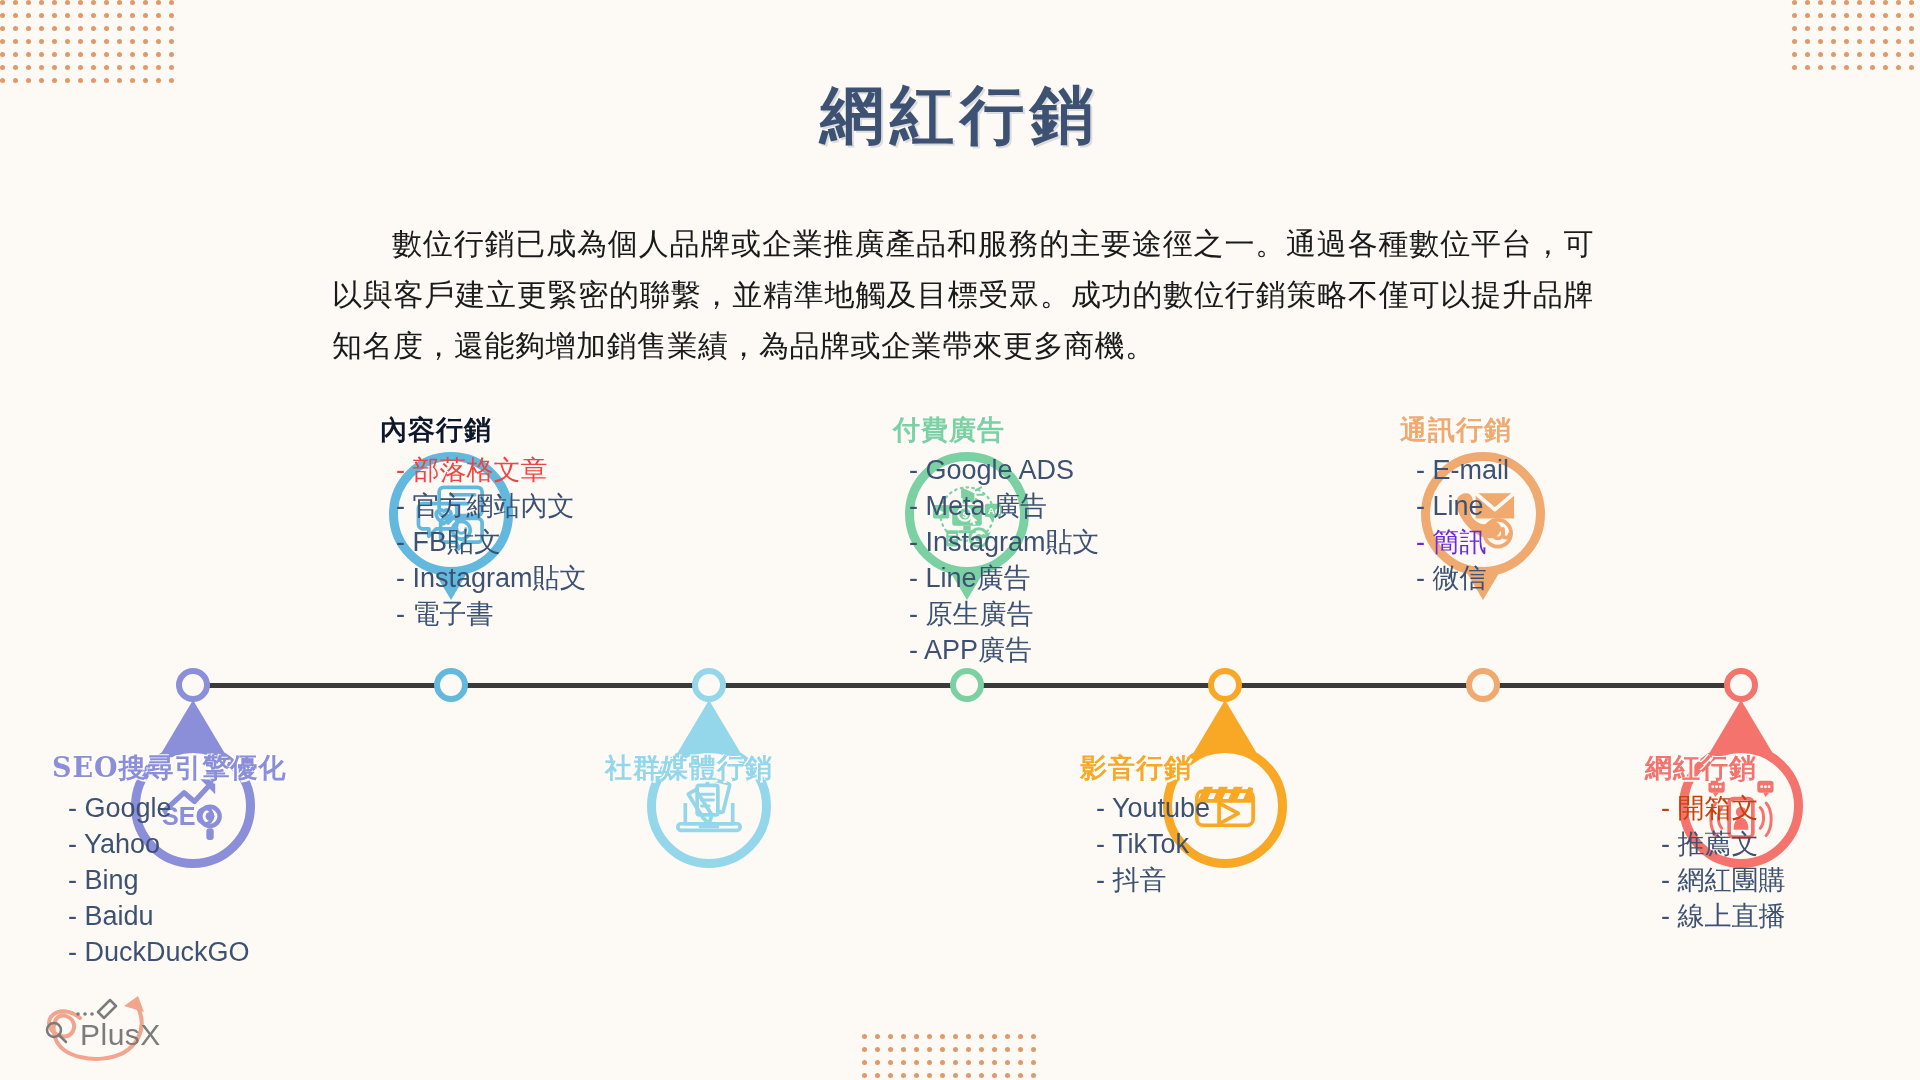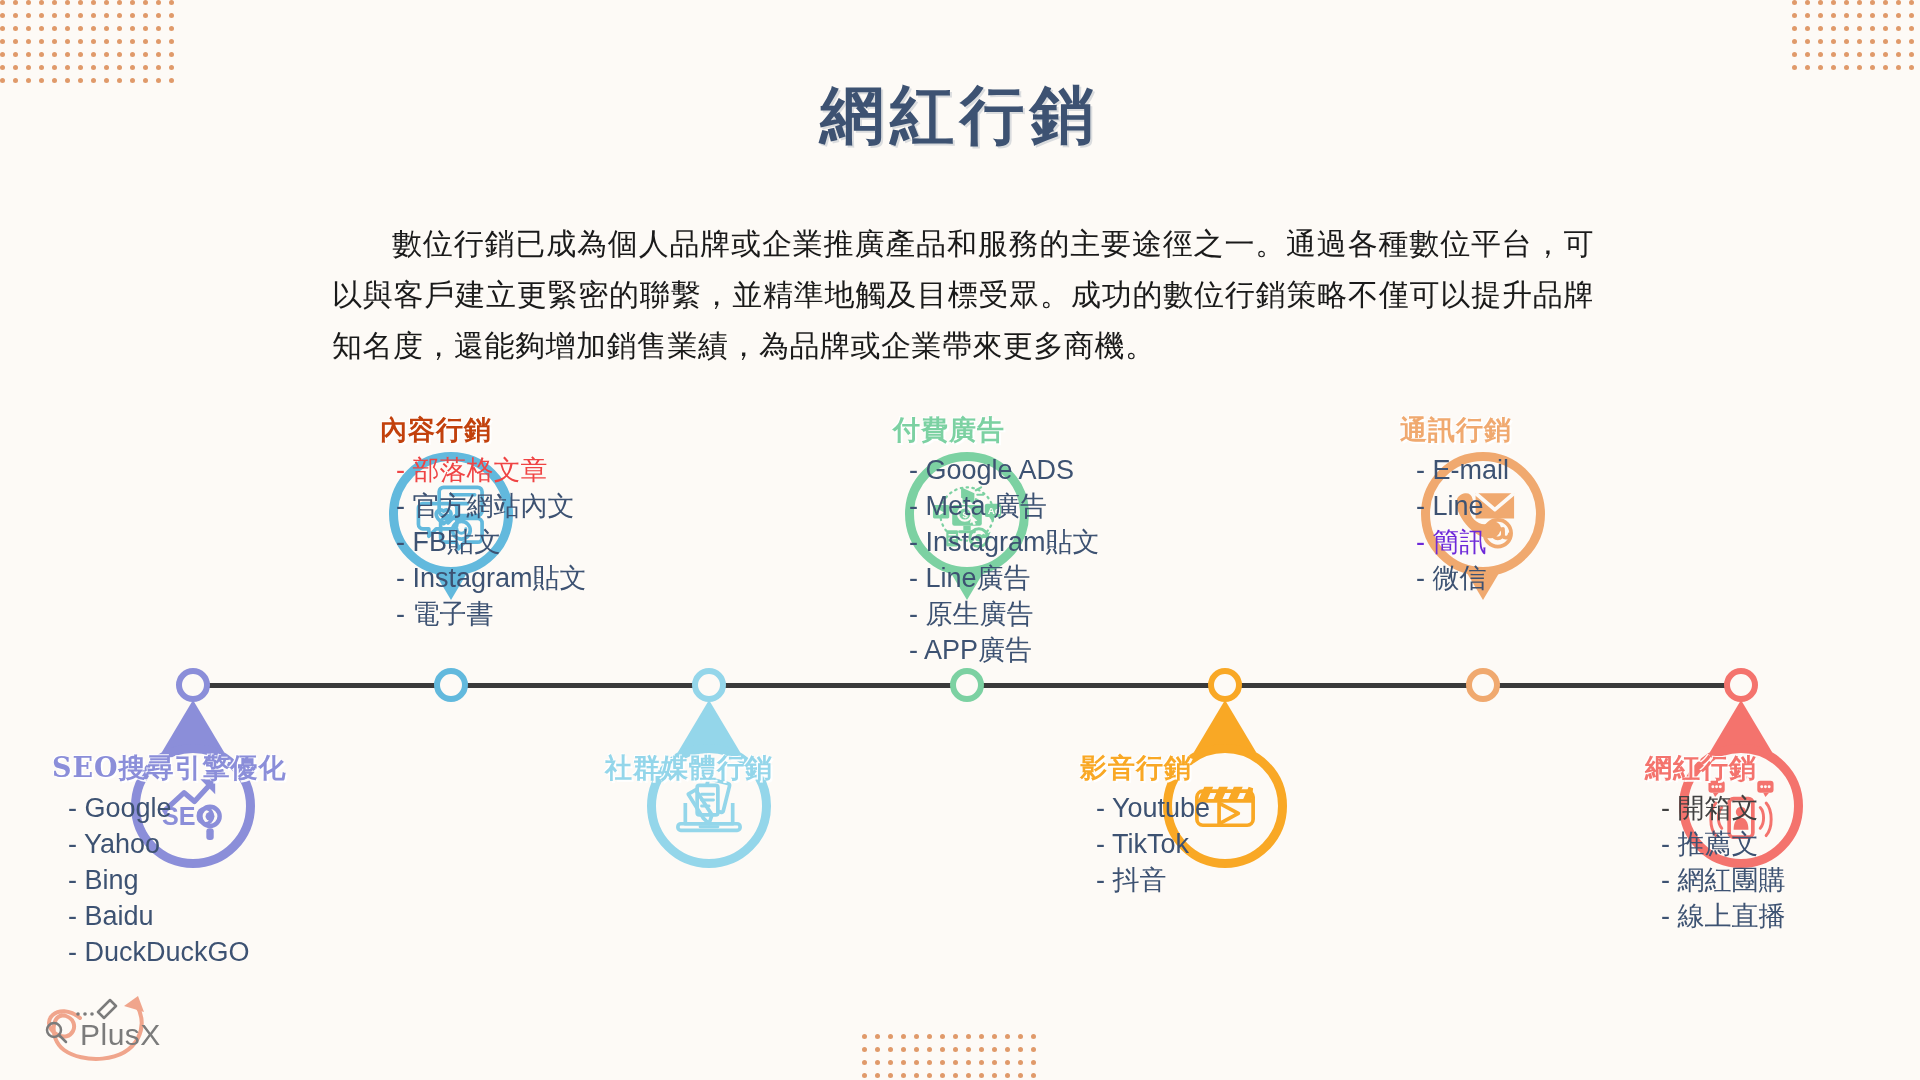--- a/index.html
+++ b/index.html
@@ -359,21 +359,21 @@
       <path d="M30,50 a6,6 0 0 1 10,-4 a6,6 0 0 1 10,4 c0,7 -10,13 -10,13 s-10,-6 -10,-13 z" fill="none" stroke="#62b9dd" stroke-width="5" stroke-linejoin="round"></path>
       <path d="M42,56 h44 a6,6 0 0 1 6,6 v20 a6,6 0 0 1 -6,6 h-18 l-8,9 l-3,-9 h-15
                a6,6 0 0 1 -6,-6 v-20 a6,6 0 0 1 6,-6 z" fill="none" stroke="#62b9dd" stroke-width="5" stroke-linejoin="round"></path>
       <circle cx="64" cy="72" r="12" fill="none" stroke="#62b9dd" stroke-width="5"></circle>
       <path d="M58,70 a6,6 0 0 0 12,0" fill="none" stroke="#62b9dd" stroke-width="4" stroke-linecap="round"></path>
     </svg>
           </span>
         </div>
       </div>
       <div class="block" style="left:380px;top:412px">
-        <h3 style="color:#c2410c;text-shadow:2px 2px 0 rgba(255,255,255,.95), -1px -1px 0 rgba(255,255,255,.95)">內容行銷</h3>
+        <h3 style="color:#0f172a;text-shadow:2px 2px 0 rgba(255,255,255,.95), -1px -1px 0 rgba(255,255,255,.95)">內容行銷</h3>
         <ul style="padding-left:16px">
           <li style="color:#ef4444">部落格文章</li>
           <li style="color:#3d5272">官方網站內文</li>
           <li style="color:#3d5272">FB貼文</li>
           <li style="color:#3d5272">Instagram貼文</li>
           <li style="color:#3d5272">電子書</li>
         </ul>
       </div>
       <div class="node" style="left:709px;border-color:#94d6ea"></div>
       <div class="pin down" style="left:709px">
@@ -514,21 +514,21 @@
       <path d="M16,46 c-9,10 -9,34 0,44" fill="none" stroke="#f4736d" stroke-width="4" stroke-linecap="round"></path>
       <path d="M76,52 c6,6 6,22 0,28" fill="none" stroke="#f4736d" stroke-width="4" stroke-linecap="round"></path>
       <path d="M84,46 c9,10 9,34 0,44" fill="none" stroke="#f4736d" stroke-width="4" stroke-linecap="round"></path>
     </svg>
           </span>
         </div>
       </div>
       <div class="block" style="left:1645px;top:750px">
         <h3 style="color:#f4736d;text-shadow:2px 2px 0 rgba(255,255,255,.95), -1px -1px 0 rgba(255,255,255,.95)">網紅行銷</h3>
         <ul style="padding-left:16px">
-          <li style="color:#404040">開箱文</li>
+          <li style="color:#c2410c">開箱文</li>
           <li style="color:#3d5272">推薦文</li>
           <li style="color:#3d5272">網紅團購</li>
           <li style="color:#3d5272">線上直播</li>
         </ul>
       </div>
     </div>
 
   <div class="logo">
     <svg viewBox="0 0 170 80" width="170" height="80">
       <path d="M60,28 C38,10 18,32 36,44 C52,54 62,32 46,26 C32,21 28,48 44,60 C62,73 104,74 118,48 C124,36 122,24 116,14" fill="none" stroke="#f0a58c" stroke-width="4" stroke-linecap="round"></path>

